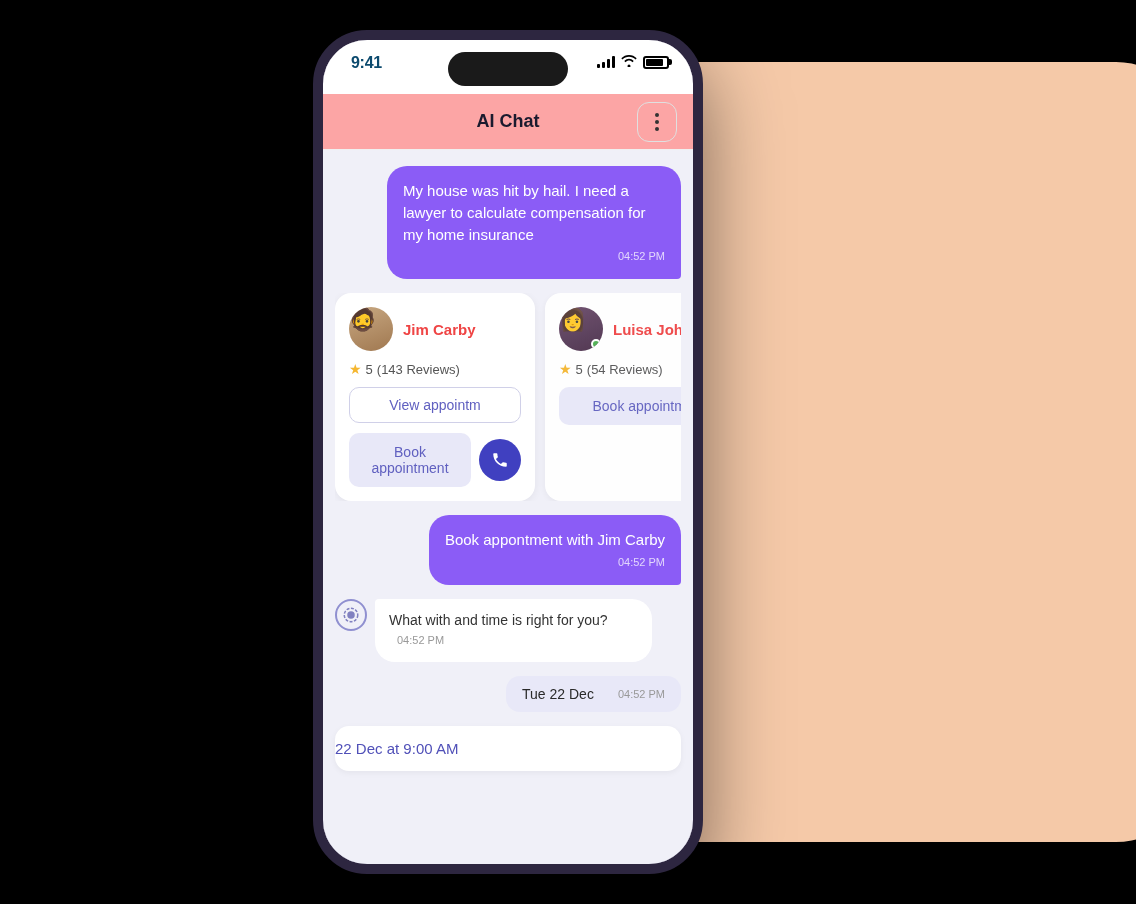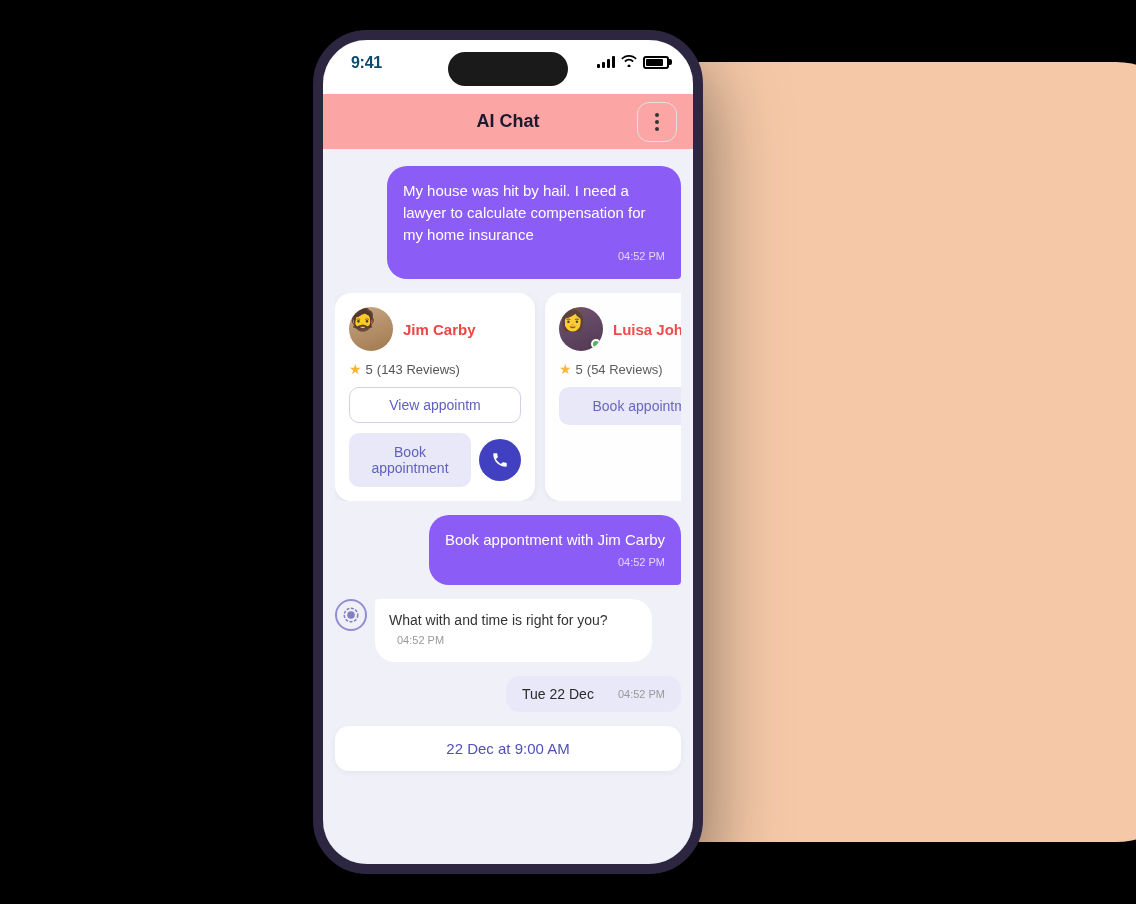--- a/index.html
+++ b/index.html
@@ -383,21 +383,20 @@
 
     
     .time-slot-card {
       background: #fff;
       border-radius: 14px;
       padding: 14px 0;
       display: flex;
       flex-direction: column;
       gap: 4px;
       box-shadow: 0 2px 6px rgba(0,0,0,0.05);
-      align-items: center;
     }
 
     .time-slot-text {
       font-size: 15px;
       font-weight: 500;
       color: #5050b8;
     }
 
     
     .male-face {

